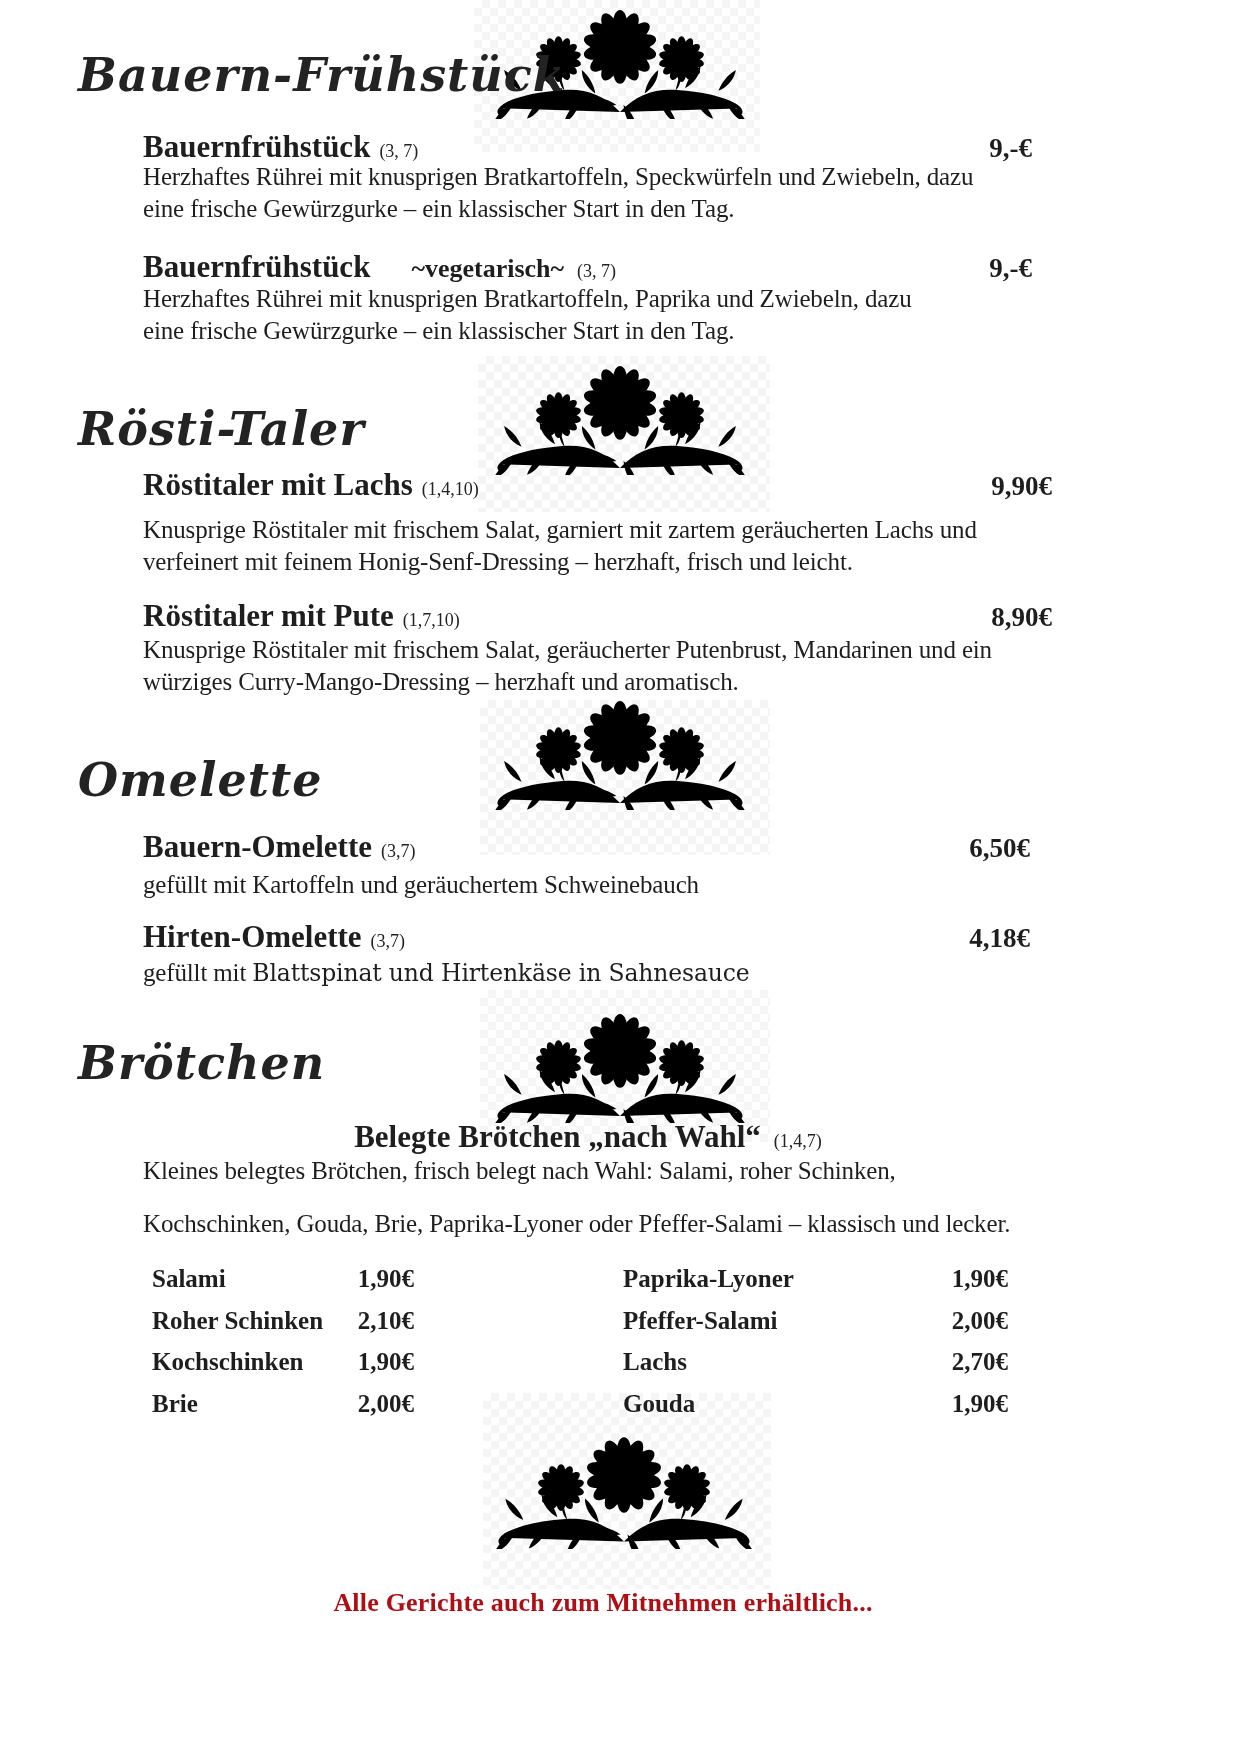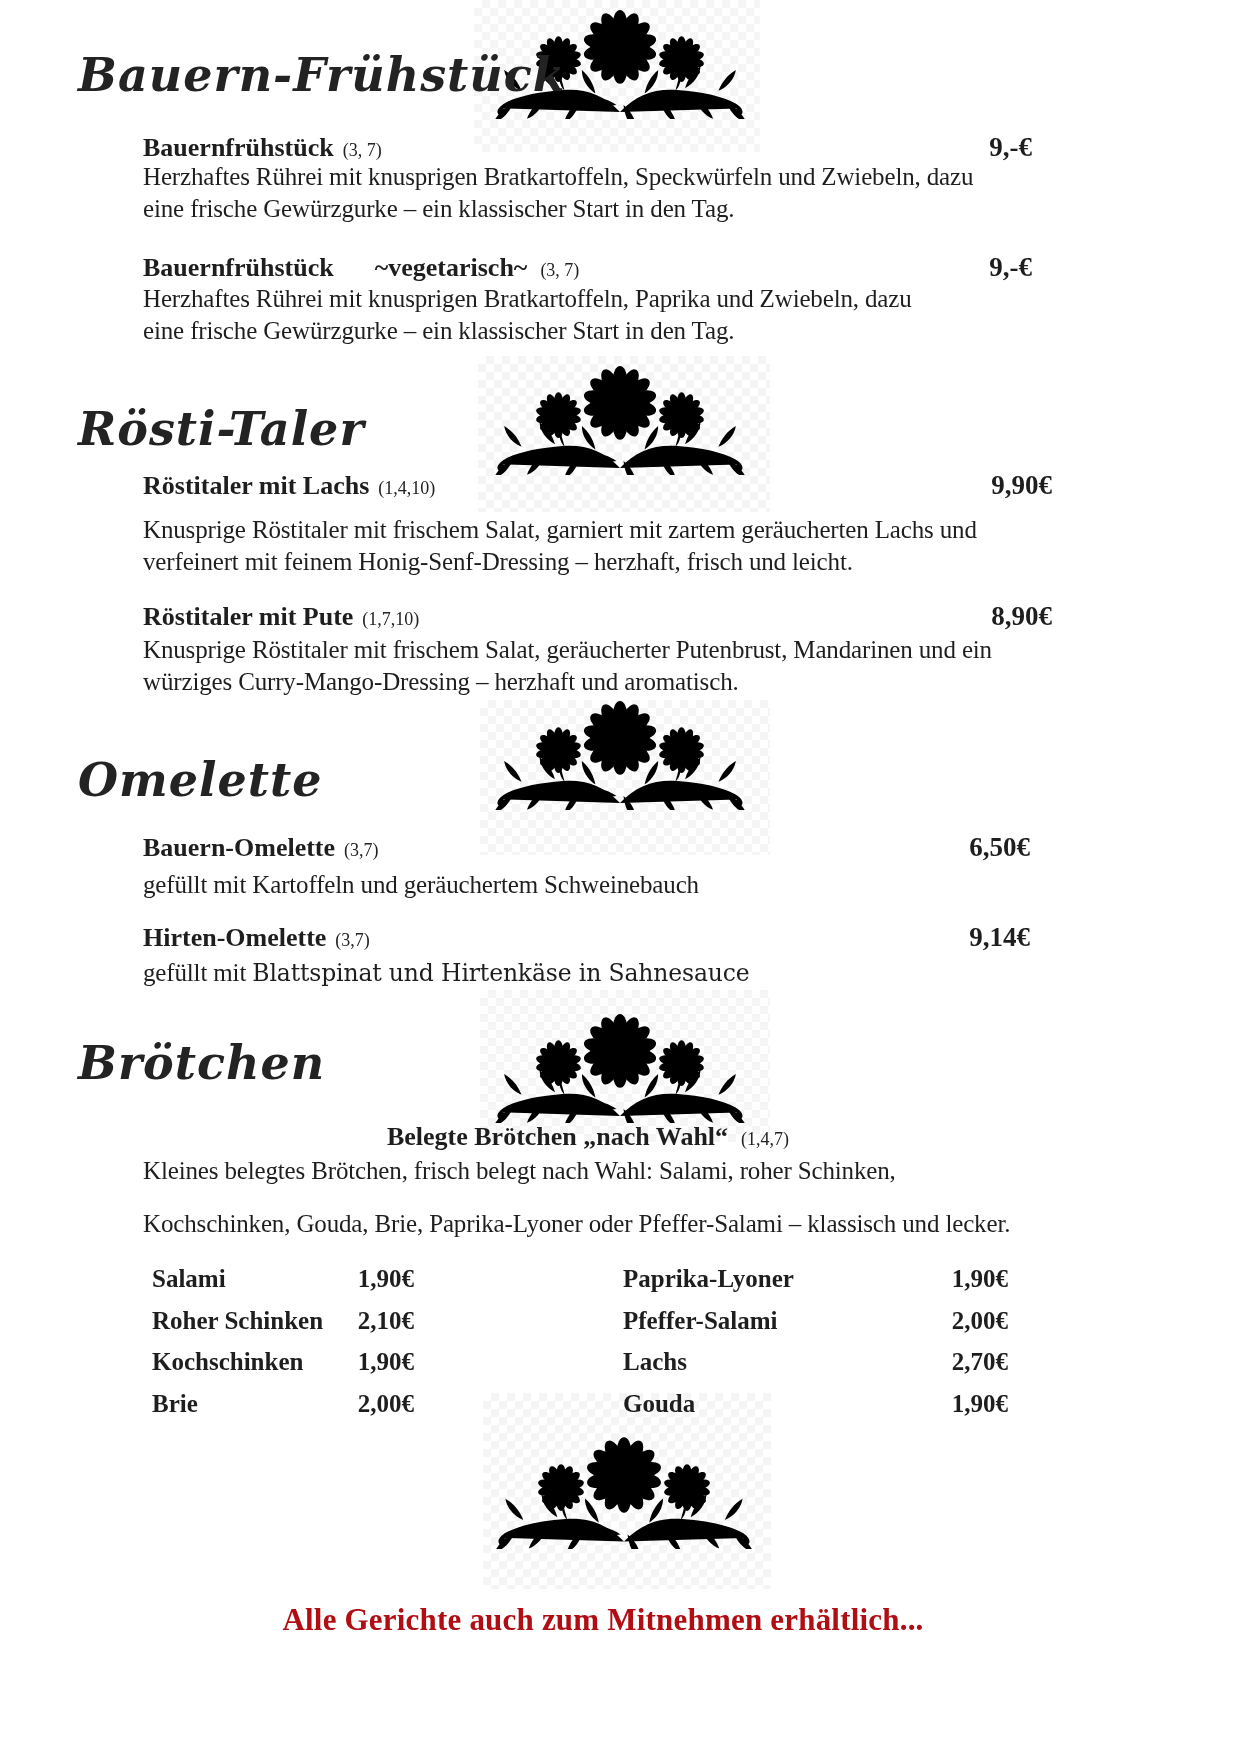--- a/index.html
+++ b/index.html
@@ -24,38 +24,38 @@
       linear-gradient(45deg,#ececec 25%,transparent 25%,transparent 75%,#ececec 75%);
     background-size:16px 16px;
     background-position:0 0,8px 8px;
   }
   .orn{position:absolute;}
   
   .row{
     position:absolute;left:143px;display:flex;align-items:baseline;
     white-space:nowrap;line-height:30px;
   }
-  .nm{font-weight:bold;font-size:26px;}
+  .nm{font-weight:bold;font-size:31px;}
   .variant{font-weight:bold;font-size:26px;margin-left:41px;margin-right:4px;}
   .alg{font-size:18px;margin-left:9px;color:#222;}
   .pr{font-weight:bold;font-size:27px;margin-left:auto;}
   .d{
     position:absolute;left:143px;font-size:25px;line-height:30px;
     letter-spacing:-0.15px;white-space:nowrap;color:#1e1e1e;
   }
   .d .alt{font-family:"DejaVu Serif", serif;font-size:23.5px;}
   .center-title{
     position:absolute;left:143px;width:890px;text-align:center;
     white-space:nowrap;line-height:30px;
   }
   .gname{position:absolute;font-weight:bold;font-size:25px;line-height:30px;white-space:nowrap;}
   .gprice{position:absolute;font-weight:bold;font-size:25px;line-height:30px;text-align:right;white-space:nowrap;}
   .footer-note{
     position:absolute;left:0;top:1588px;width:1206px;text-align:center;
-    font-weight:bold;font-size:31px;letter-spacing:.2px;margin-top:14px;
+    font-weight:bold;font-size:26px;letter-spacing:.2px;
   }
 </style>
 </head>
 <body>
 
 <div class="page">
 
   <svg width="0" height="0" style="position:absolute" aria-hidden="true">
     <defs>
       <path id="leaf-def" class="leaf" d="M0,0 C7,-9 18,-14 28,-13 C20,-5 10,-1 0,0 Z"></path>
@@ -185,21 +185,21 @@
 
     <span class="alg">(3,7)</span>
     <span class="pr">6,50€</span>
   </div>
   <div class="d" style="top:870px">gefüllt mit Kartoffeln und geräuchertem Schweinebauch</div>
 
   <div class="row" style="top:922px;width:887px">
     <span class="nm">Hirten-Omelette</span>
 
     <span class="alg">(3,7)</span>
-    <span class="pr">9,14€</span>
+    <span class="pr">4,18€</span>
   </div>
   <div class="d" style="top:958px">
     <span>gefüllt mit </span><span class="alt">Blattspinat und Hirtenkäse in Sahnesauce</span>
   </div>
 
   <div class="script-h" style="top:1038px">Brötchen</div>
 
   <div class="center-title" style="top:1122px">
     <span class="nm">Belegte Brötchen „nach Wahl“</span>
     <span class="alg">(1,4,7)</span>

